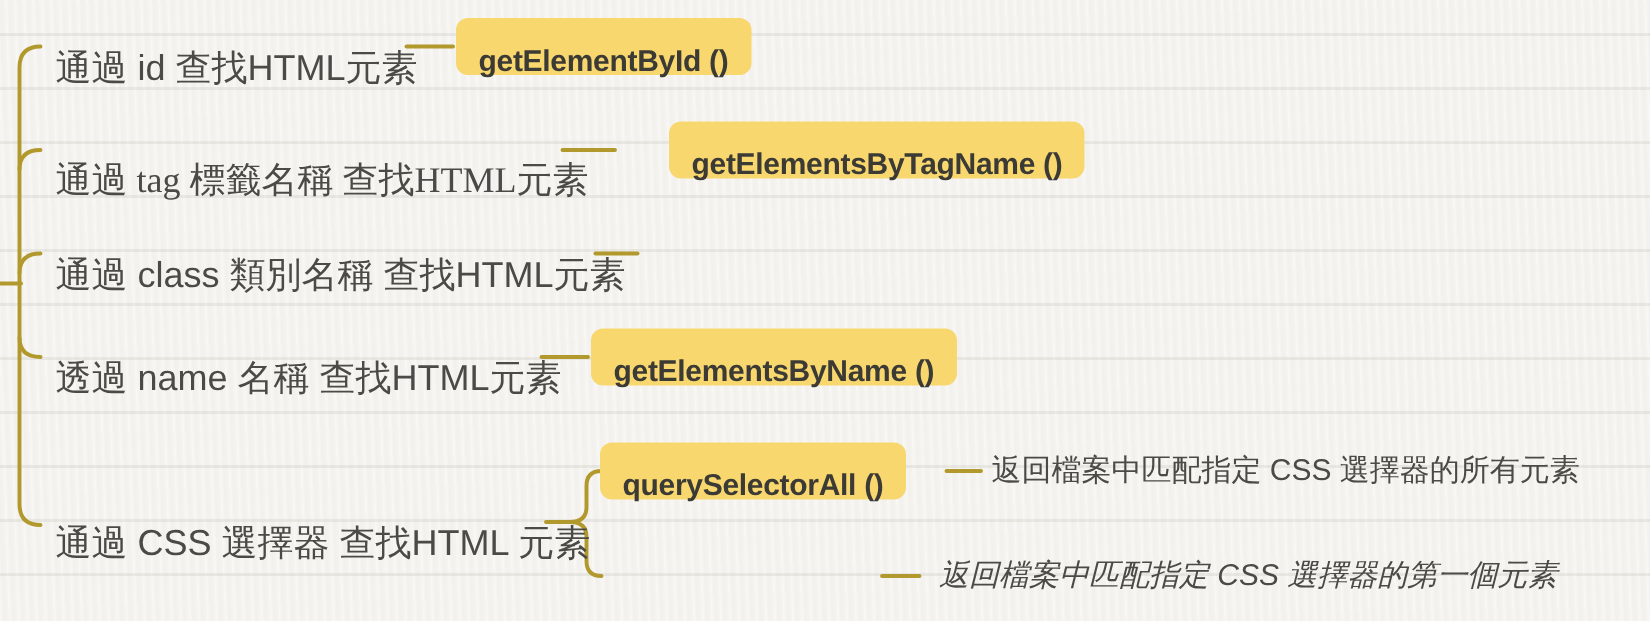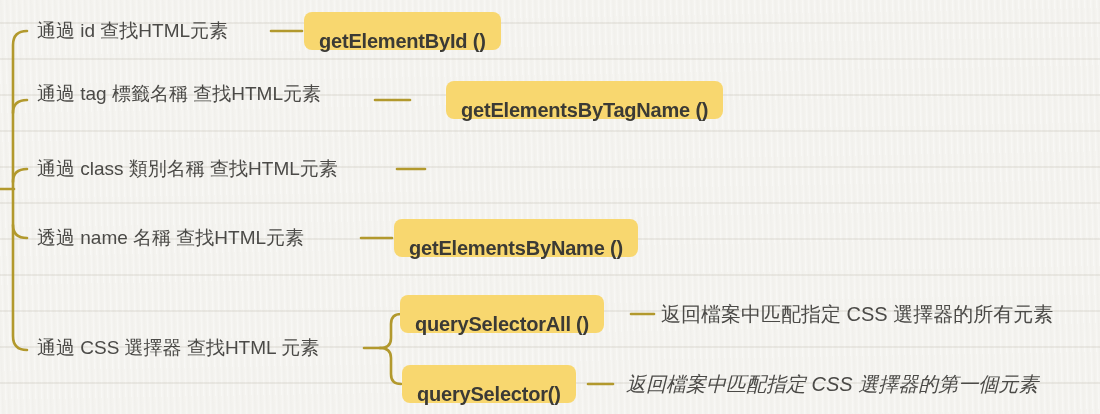--- a/index.html
+++ b/index.html
@@ -33,24 +33,25 @@
   svg.wires path, svg.wires line {
     fill: none;
     stroke-width: 2.6;
     stroke-linecap: round;
   }
 
   .topic-label {
     position: absolute;
     height: 28px;
     line-height: 28px;
-    font-size: 19px;
+    font-size: 24px;
     color: #4b4a47;
     white-space: nowrap;
     cursor: default;
+    margin-top: 15px;
   }
 
   .method-box {
     position: absolute;
     height: 38px;
     line-height: 28px;
     padding: 15px 15px;
     background: #f8d76f;
     border-radius: 8px;
     font-size: 20px;
@@ -93,27 +94,26 @@
 
     <path d="M 364 348 L 380 348" stroke="#b2992d"></path>
     <path d="M 380 348 Q 391 348 391 338 L 391 324 Q 391 314 401 314" stroke="#b2992d"></path>
     <path d="M 380 348 Q 391 348 391 358 L 391 374 Q 391 384 401 384" stroke="#b2992d"></path>
 
     <path d="M 631 314 L 654 314" stroke="#b2992d"></path>
     <path d="M 588 384 L 613 384" stroke="#b2992d"></path>
   </svg>
 
   <div class="topic-label" style="left:37px; top:17px;">通過 id 查找HTML元素</div>
-  <div class="topic-label" style="left:37px; top:80px;">通過 tag 標籤名稱 查找HTML元素</div>
+  <div class="topic-label" style="left:37px; top:92px;font-family:Liberation Serif, serif;">通過 tag 標籤名稱 查找HTML元素</div>
   <div class="topic-label" style="left:37px; top:155px;">通過 class 類別名稱 查找HTML元素</div>
   <div class="topic-label" style="left:37px; top:334px;">通過 CSS 選擇器 查找HTML 元素</div>
   <div class="topic-label" style="left:37px; top:224px;">透過 name 名稱 查找HTML元素</div>
 
   <div class="method-box" style="left:304px; top:12px;">getElementById ()</div>
   <div class="method-box" style="left:412px; top:81px;margin-left:34px;">getElementsByTagName ()</div>
   <div class="method-box" style="left:394px; top:219px;">getElementsByName ()</div>
   <div class="method-box" style="left:400px; top:295px;">querySelectorAll ()</div>
-  <div class="method-box" style="left:402px; top:365px;">querySelector()</div>
 
   <div class="desc-label" style="left:661px; top:300px;text-align:right;">返回檔案中匹配指定 CSS 選擇器的所有元素</div>
   <div class="desc-label" style="left:626px; top:370px;font-style:italic;">返回檔案中匹配指定 CSS 選擇器的第一個元素</div>
 
 </div>
 
 </body></html>

